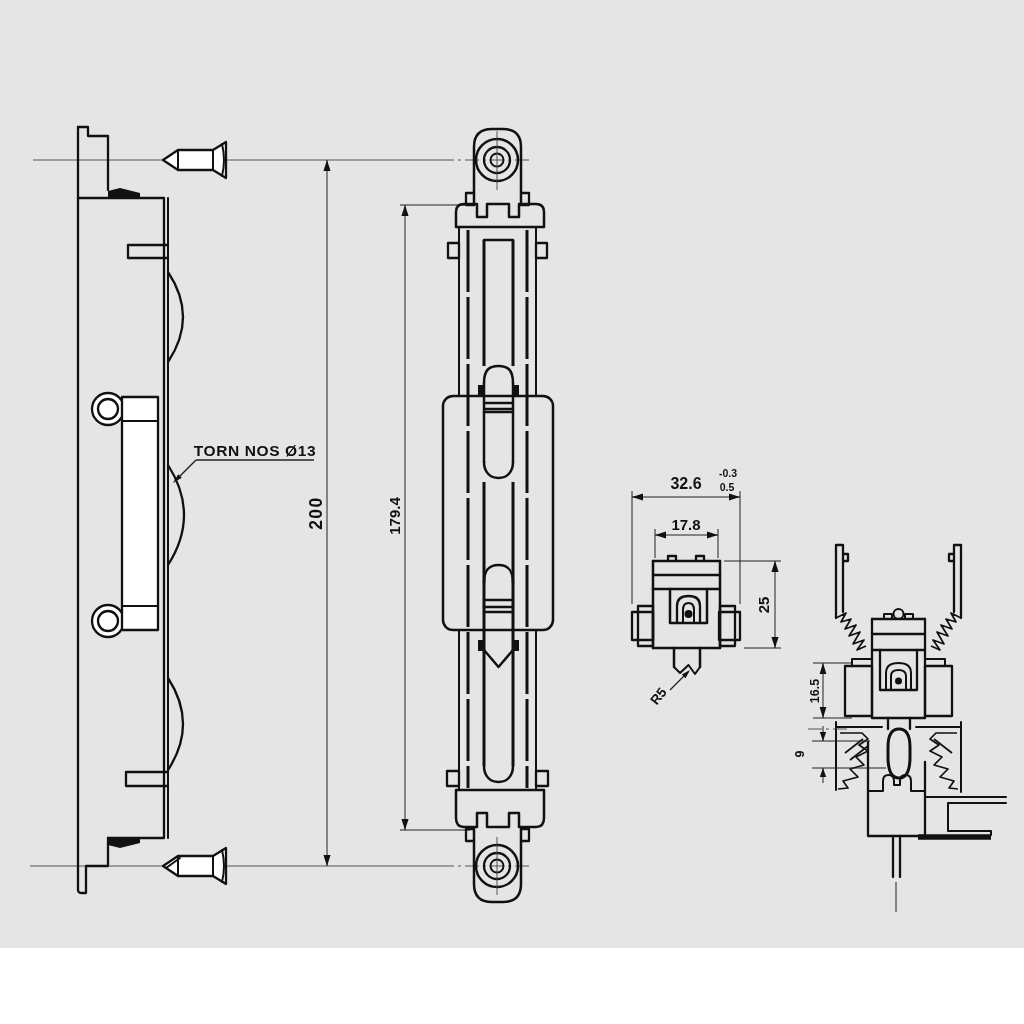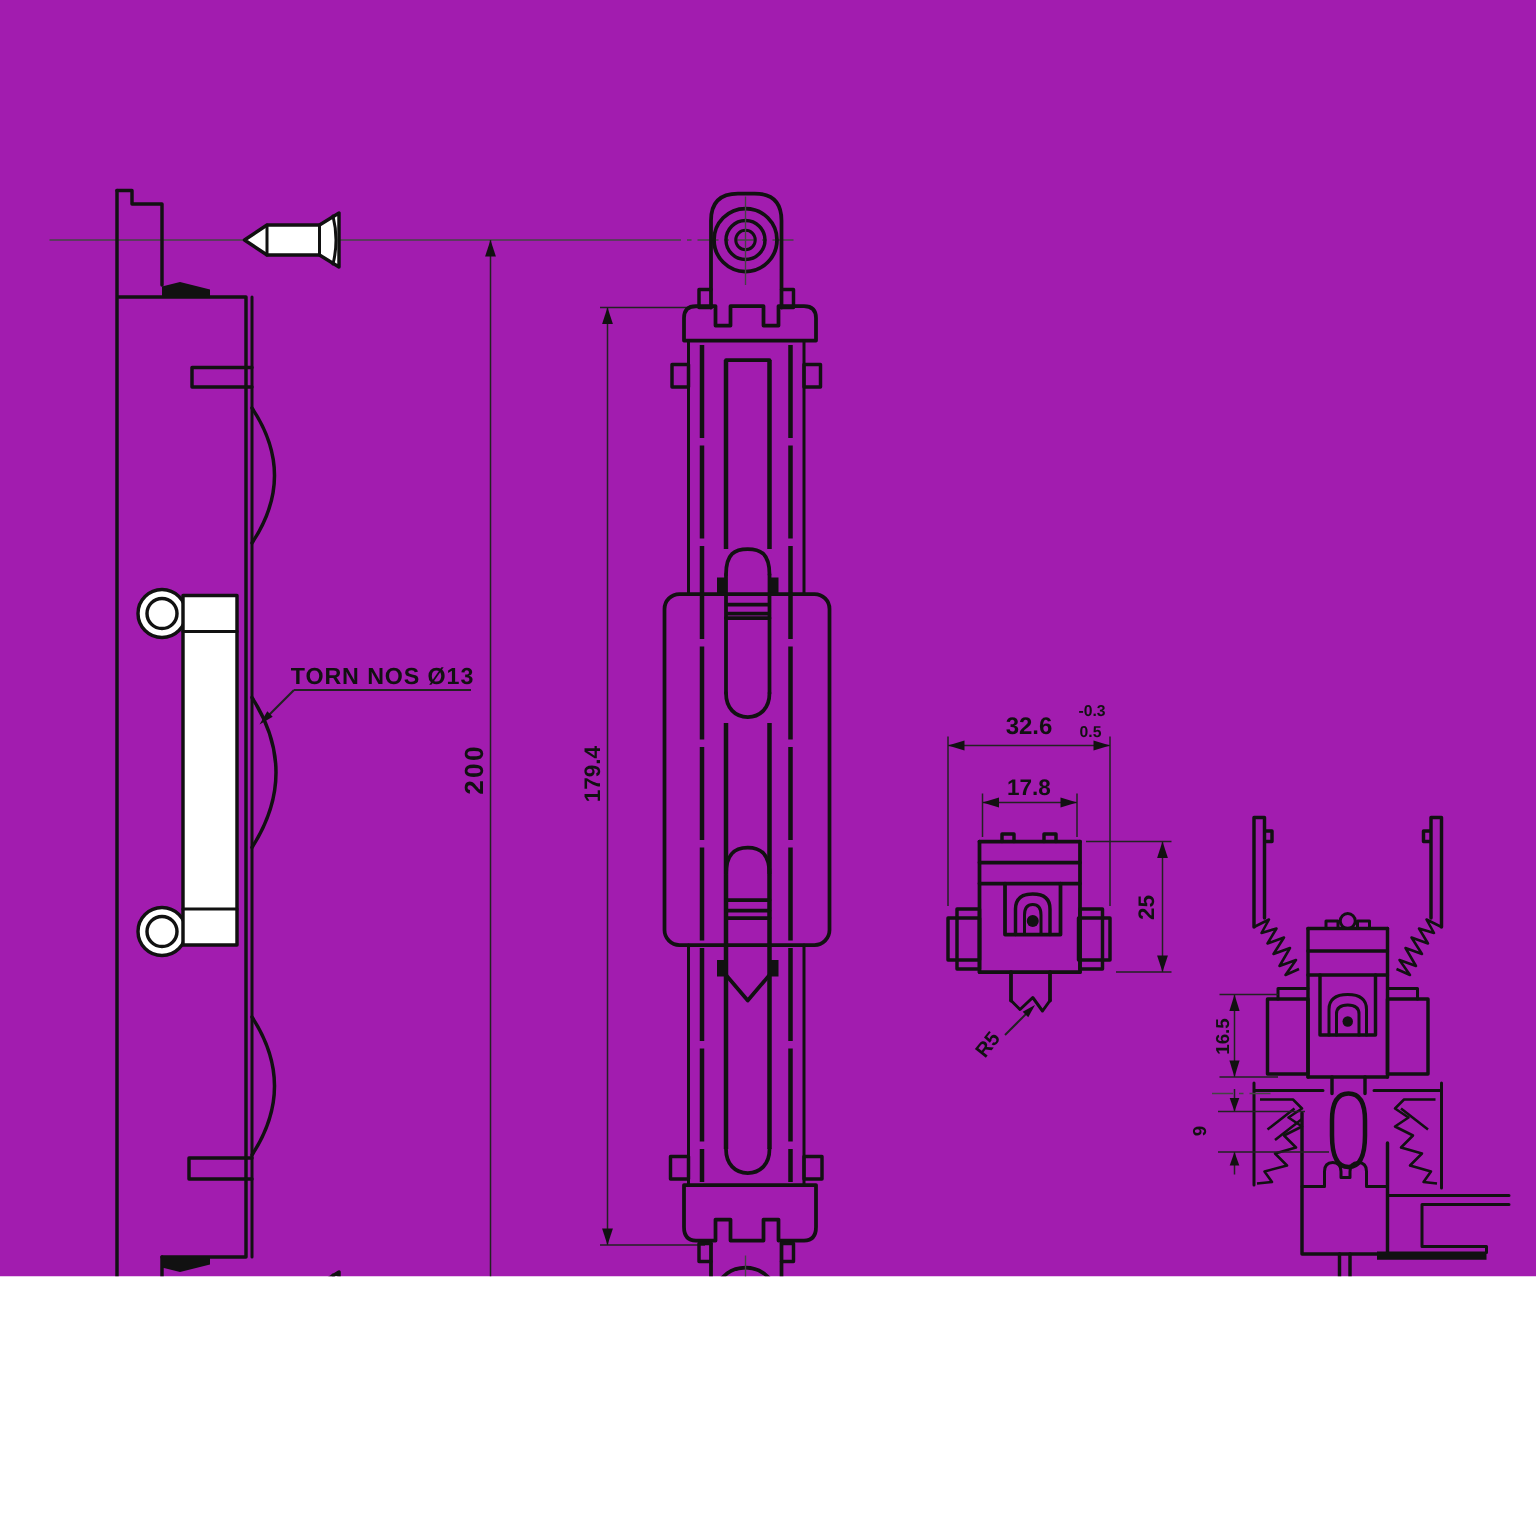--- a/index.html
+++ b/index.html
@@ -1,16 +1,16 @@
 <!DOCTYPE html>
 <html><head>
 <meta charset="utf-8">
 <style>
   html,body{margin:0;padding:0;background:#ffffff;}
-  .canvas{width:1024px;height:851px;background:#a21caf;position:relative;overflow:hidden;text-align:center;}
+  .canvas{width:1024px;height:948px;background:#e5e5e5;position:relative;overflow:hidden;text-align:center;}
   svg{display:block;}
   .ol{fill:none;stroke:#111;stroke-width:2.3;stroke-linecap:round;stroke-linejoin:round;}
   .ol24{stroke-width:2.5;}
   .ol20{stroke-width:2.0;}
   .thk{fill:none;stroke:#111;stroke-width:3;stroke-linecap:butt;}
   .thin{fill:none;stroke:#222;stroke-width:1;}
   .cl{fill:none;stroke:#444;stroke-width:0.9;}
   .cldash{stroke-dasharray:14 4 3 4;}
   .blk{fill:#111;stroke:none;}
   .wfill{fill:#fff;}

